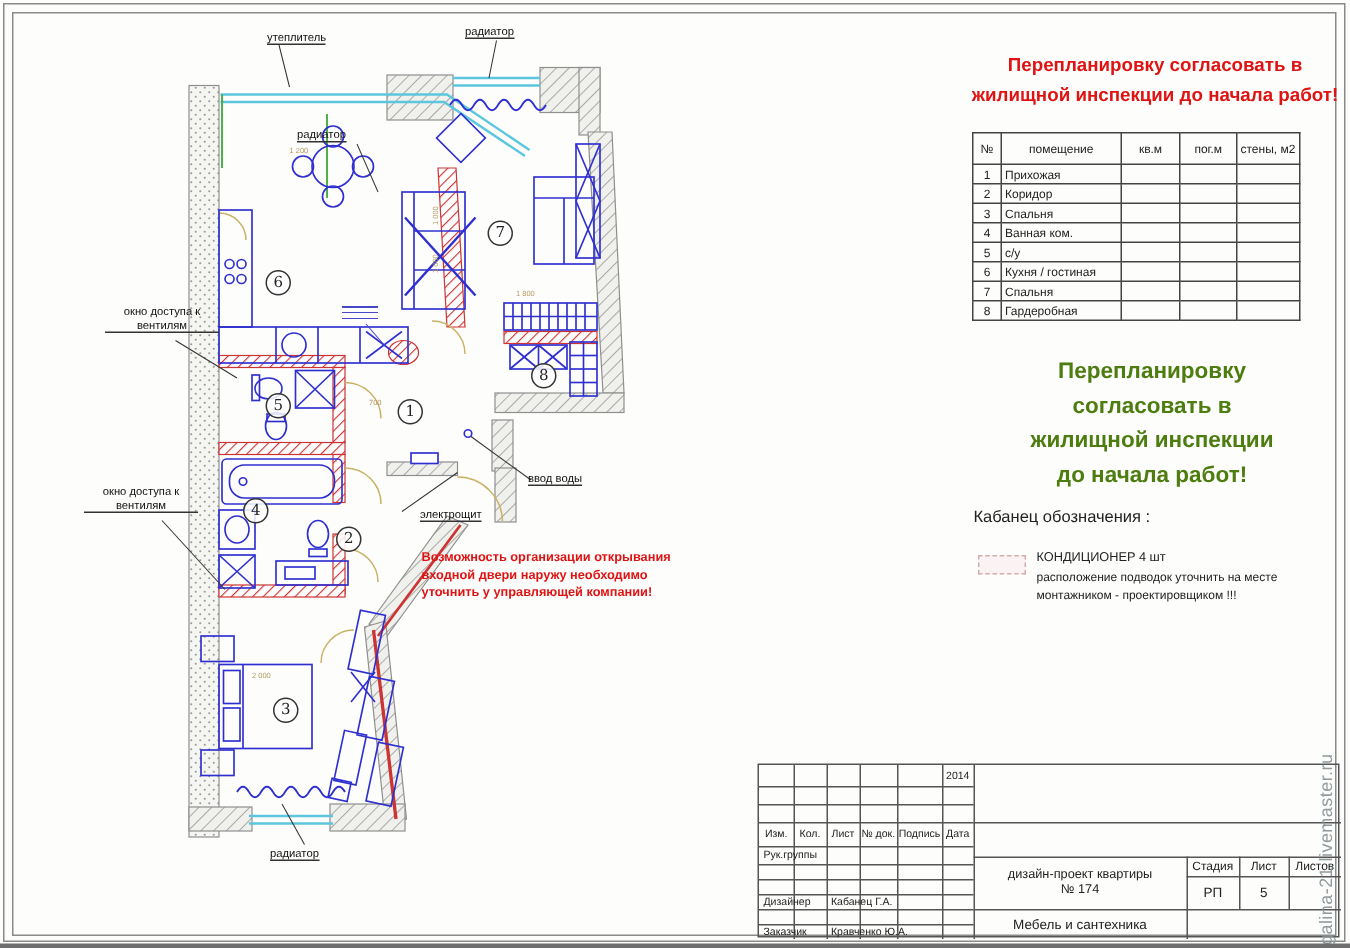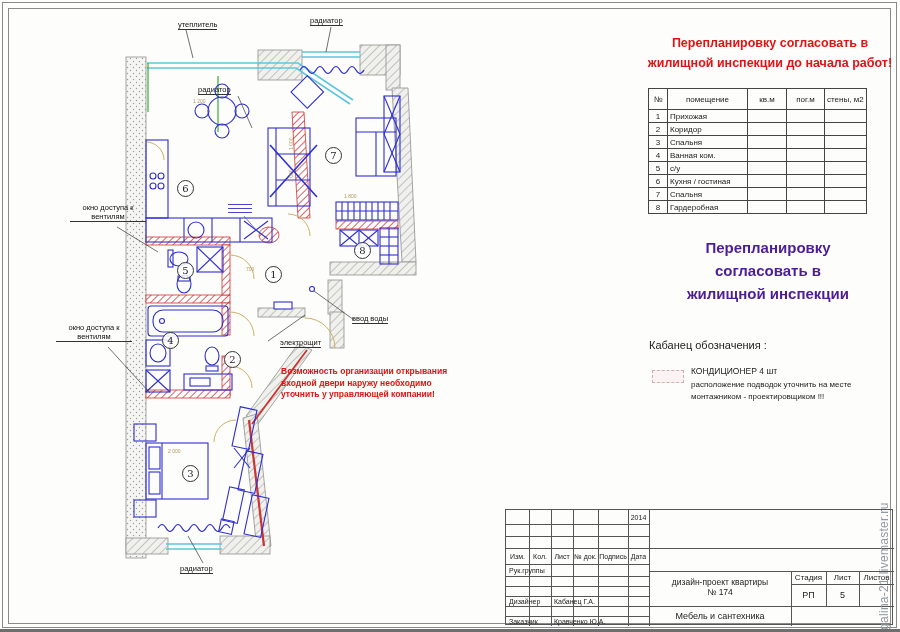--- a/index.html
+++ b/index.html
@@ -24,21 +24,21 @@
   .tiny-note{position:absolute;left:228px;top:204px;width:24px;height:11px;
       background:repeating-linear-gradient(#4747c8 0 1px,transparent 1px 4px);}
 
   .plan-note{position:absolute;left:281px;top:366px;width:186px;text-align:left;
       color:#e01313;font-weight:bold;font-size:8.5px;line-height:11.5px;}
 
   
   .warn-top{position:absolute;left:646px;top:33px;width:248px;text-align:center;
       color:#e01313;font-weight:bold;font-size:12.5px;line-height:20px;}
   .warn-center{position:absolute;left:640px;top:236px;width:256px;text-align:center;
-      color:#4c1d95;font-weight:bold;font-size:15px;line-height:23px;}
+      color:#4d7c0f;font-weight:bold;font-size:15px;line-height:23px;}
   .legend-title{position:absolute;left:649px;top:339px;font-size:11px;color:#222;}
   .ac-symbol{position:absolute;left:652px;top:370px;width:30px;height:11px;
       border:1px dashed #d4aeae;background:#fbf3f3;}
   .ac-name{position:absolute;left:691px;top:366px;font-size:8.5px;color:#222;}
   .ac-note1{position:absolute;left:691px;top:380px;font-size:8px;color:#222;}
   .ac-note2{position:absolute;left:691px;top:392px;font-size:8px;color:#222;}
 
   
   .rtable{position:absolute;left:648px;top:88px;border-collapse:collapse;}
   .rtable th,.rtable td{border:1px solid #444;font-weight:normal;color:#222;
@@ -377,20 +377,21 @@
           <td class="c3"></td>
           <td class="c4"></td>
         </tr>
       </tbody>
   </table>
 
   <div class="warn-center">
     <div>Перепланировку</div>
     <div>согласовать в</div>
     <div>жилищной инспекции</div>
+    <div>до начала работ!</div>
   </div>
 
   <div class="legend-title">Кабанец обозначения :</div>
   <div class="ac-symbol"></div>
   <div class="ac-name">КОНДИЦИОНЕР  4 шт</div>
   <div class="ac-note1">расположение подводок уточнить на месте</div>
   <div class="ac-note2">монтажником - проектировщиком !!!</div>
 
   <div class="tb">
 

